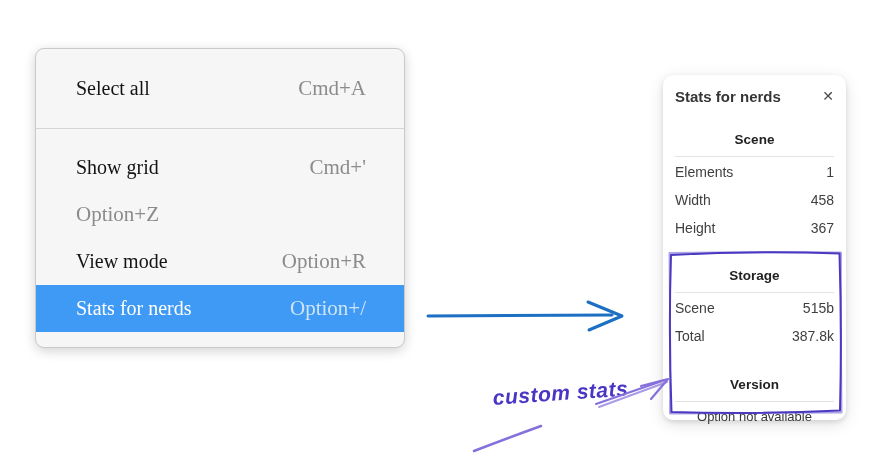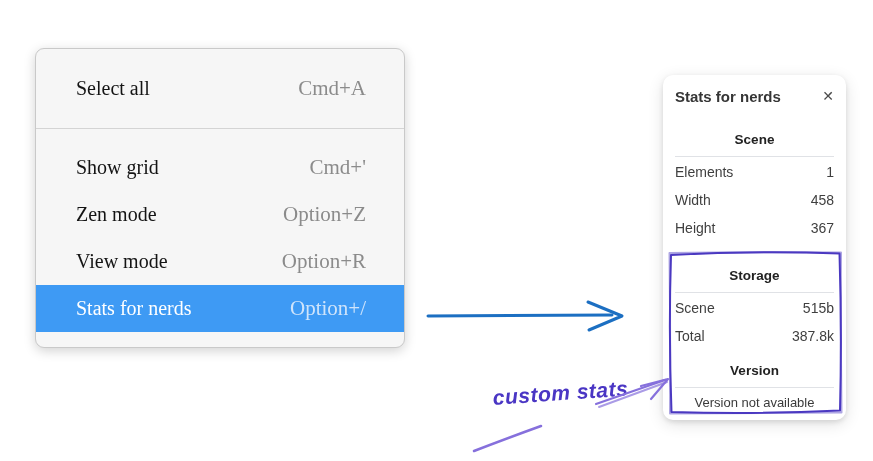--- a/index.html
+++ b/index.html
@@ -32,21 +32,21 @@
     background:#ffffff; border-radius:10px;
     box-shadow:0 2px 5px rgba(0,0,0,.10), 0 4px 16px rgba(0,0,0,.12);
     padding:12px 12px 0 12px;
   }
   .panel-header { display:flex; align-items:center; justify-content:space-between; height:18px; }
   .panel-title { font-size:15px; font-weight:bold; color:#363636; }
   .panel-close { font-size:14px; color:#4a4a4a; cursor:pointer; line-height:14px; }
   .sec-h { font-size:13.5px; font-weight:bold; color:#222222; text-align:center; }
   .sec-h.scene   { margin-top:27px; }
   .sec-h.storage { margin-top:26px; }
-  .sec-h.version { margin-top:13px; }
+  .sec-h.version { margin-top:27px; }
   .sep { height:1px; background:#e0e2e6; margin:9px 0 1px 0; }
   .row { display:flex; justify-content:space-between; font-size:14px; color:#3f3f3f; line-height:28px; }
   .note { font-size:13px; color:#3a3a3a; line-height:27px; text-align:center; }
 
   
   .overlay { position:absolute; left:0; top:0; pointer-events:none; }
   .annotation-text {
     position:absolute; left:492px; top:386px; width:170px;
     font-size:21px; font-style:italic; font-weight:600; letter-spacing:.5px;
     color:#4a36c4; transform:rotate(-4deg); transform-origin:left top;
@@ -64,21 +64,20 @@
         <span class="mi-shortcut">Cmd+A</span>
       </div>
     </div>
     <div class="menu-divider"></div>
     <div class="menu-section-2">
       <div class="menu-item">
         <span class="mi-label">Show grid</span>
         <span class="mi-shortcut">Cmd+'</span>
       </div>
       <div class="menu-item">
-        <span class="mi-label">Zen mode</span>
         <span class="mi-shortcut">Option+Z</span>
       </div>
       <div class="menu-item">
         <span class="mi-label">View mode</span>
         <span class="mi-shortcut">Option+R</span>
       </div>
       <div class="menu-item highlighted">
         <span class="mi-label">Stats for nerds</span>
         <span class="mi-shortcut">Option+/</span>
       </div>
@@ -112,21 +111,21 @@
       <span>Scene</span>
       <span>515b</span>
     </div>
     <div class="row">
       <span>Total</span>
       <span>387.8k</span>
     </div>
 
     <div class="sec-h version">Version</div>
     <div class="sep"></div>
-    <div class="note">Version not available</div>
+    <div class="note">Option not available</div>
   </div>
 
   <div class="annotation-text">custom stats</div>
 
   <svg class="overlay" width="873" height="461" viewBox="0 0 873 461">
     <g fill="none" stroke-linecap="round" stroke-linejoin="round">
       <path d="M428 316 L612 315" stroke-width="3" stroke="#1c6fc2"></path>
       <path d="M588 302 L622 316 L589 330" stroke-width="3" stroke="#1c6fc2"></path>
     </g>
 

